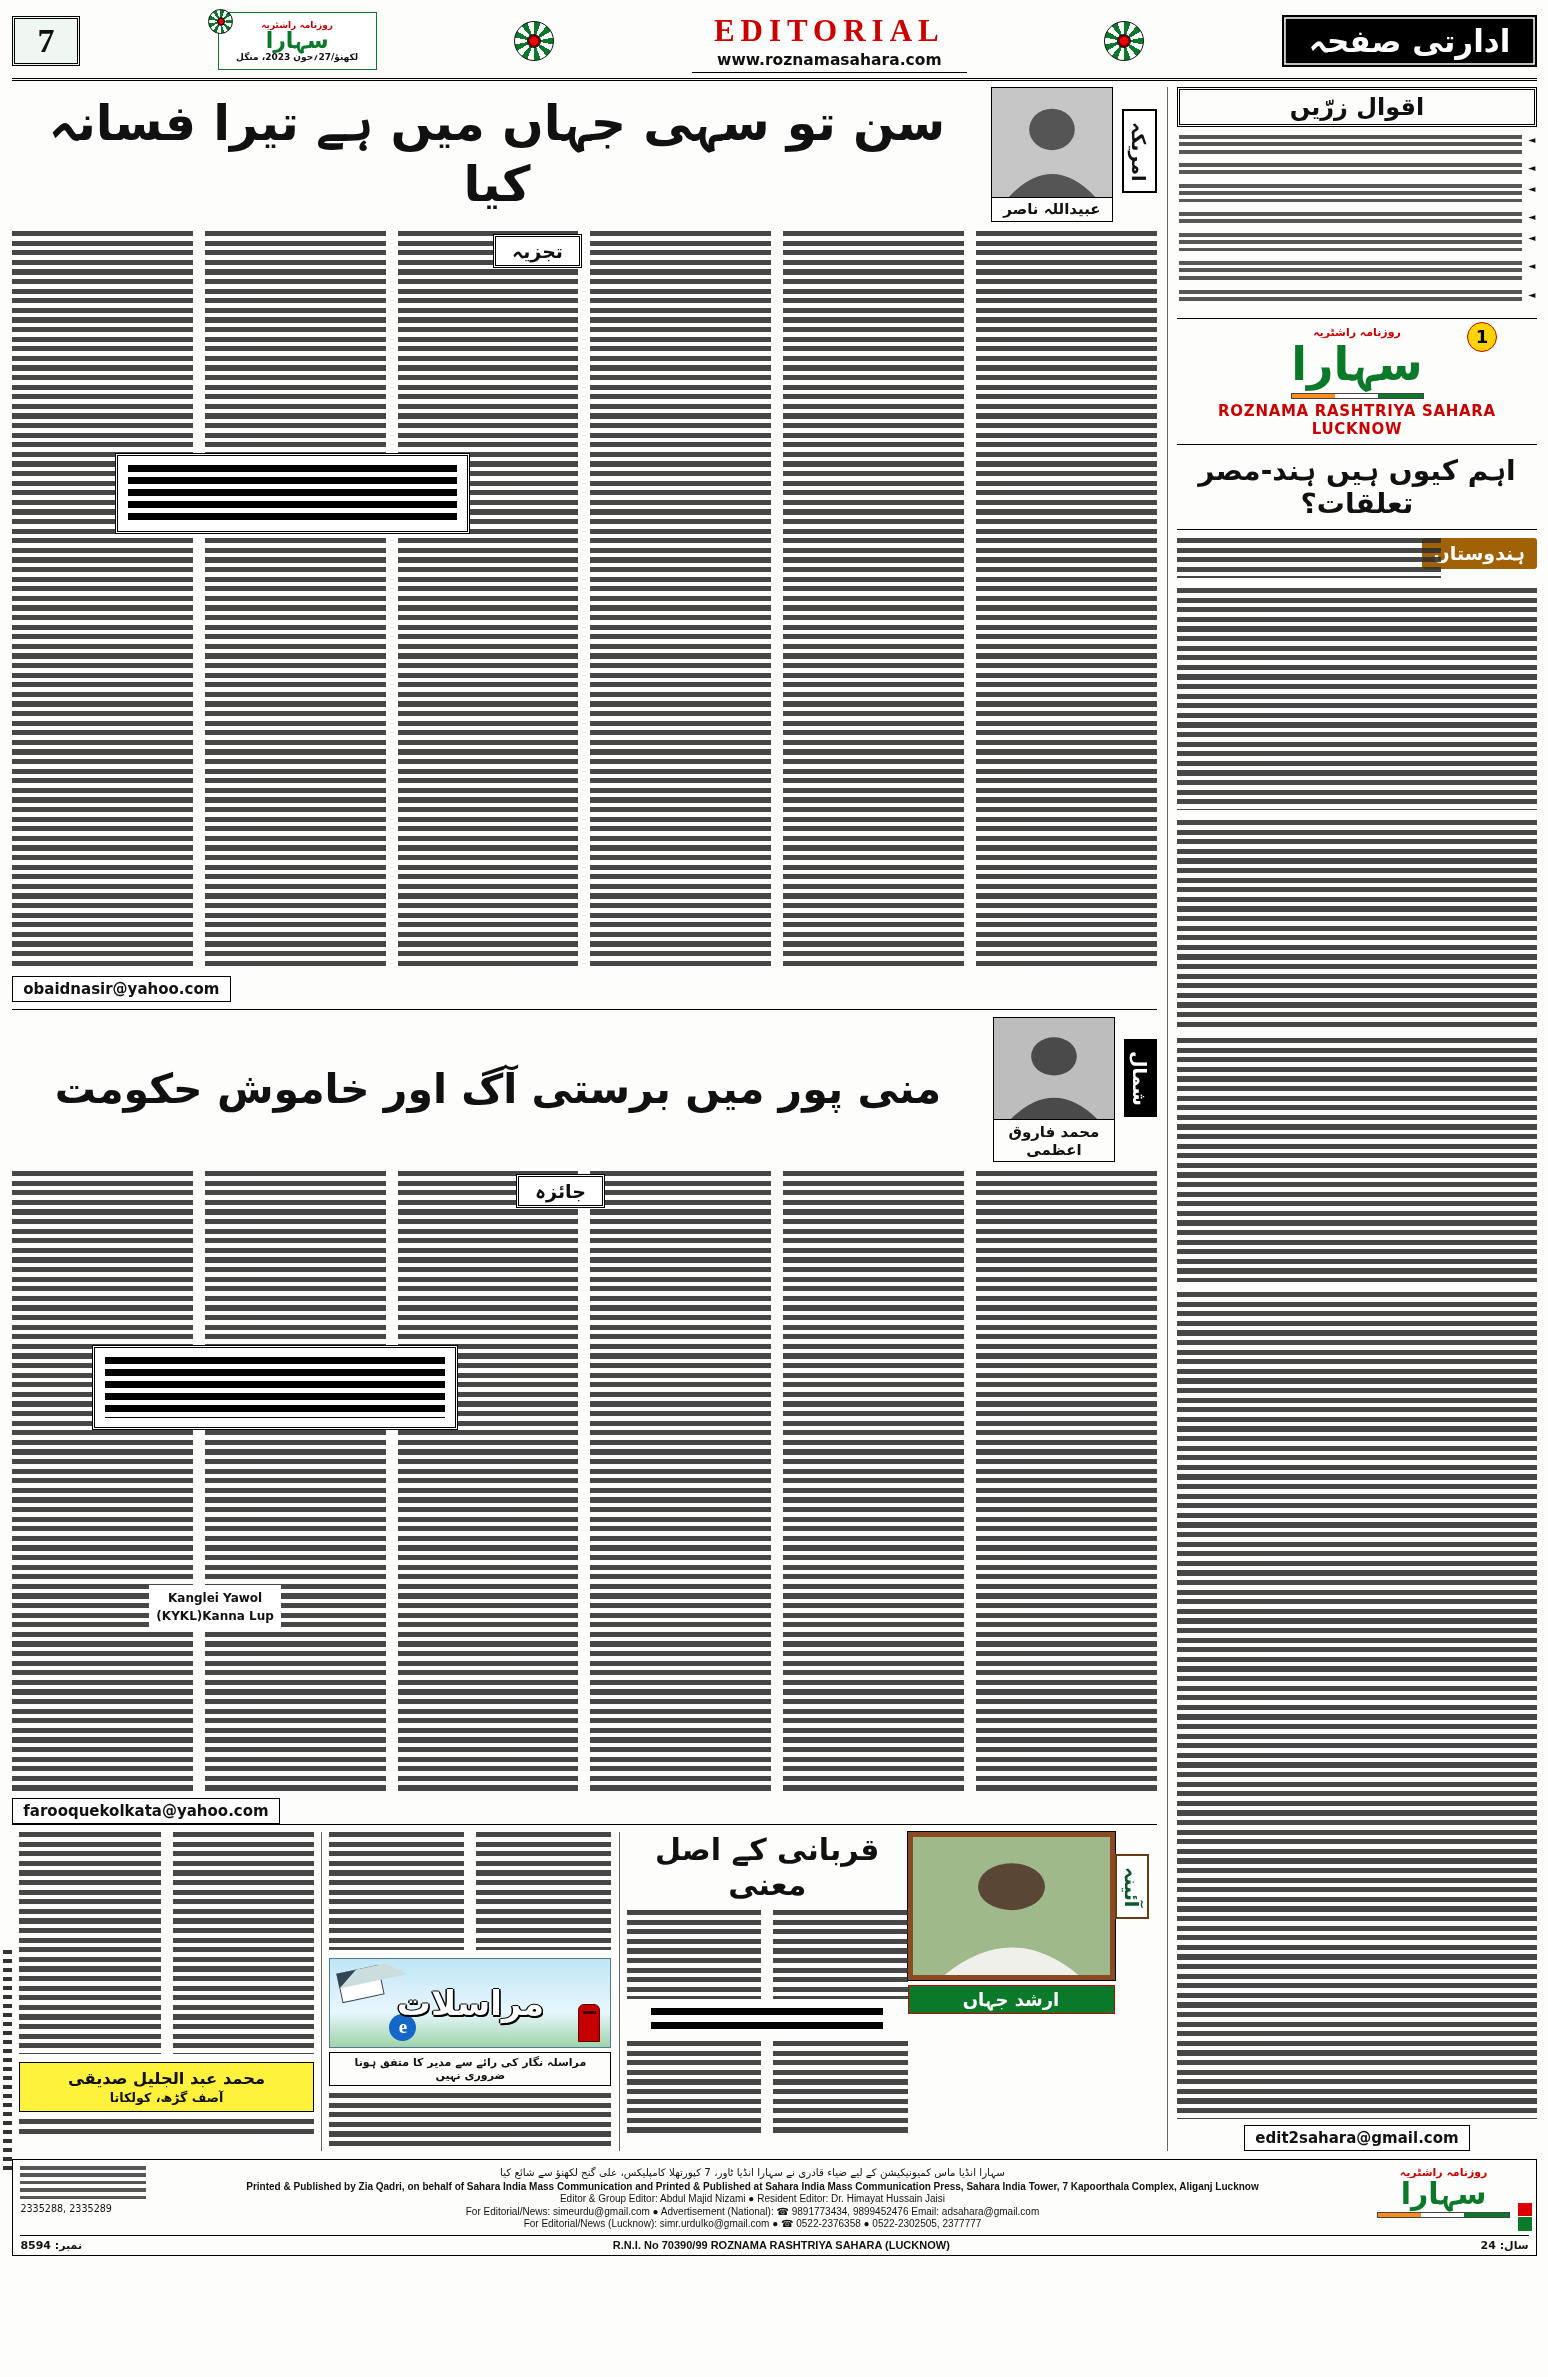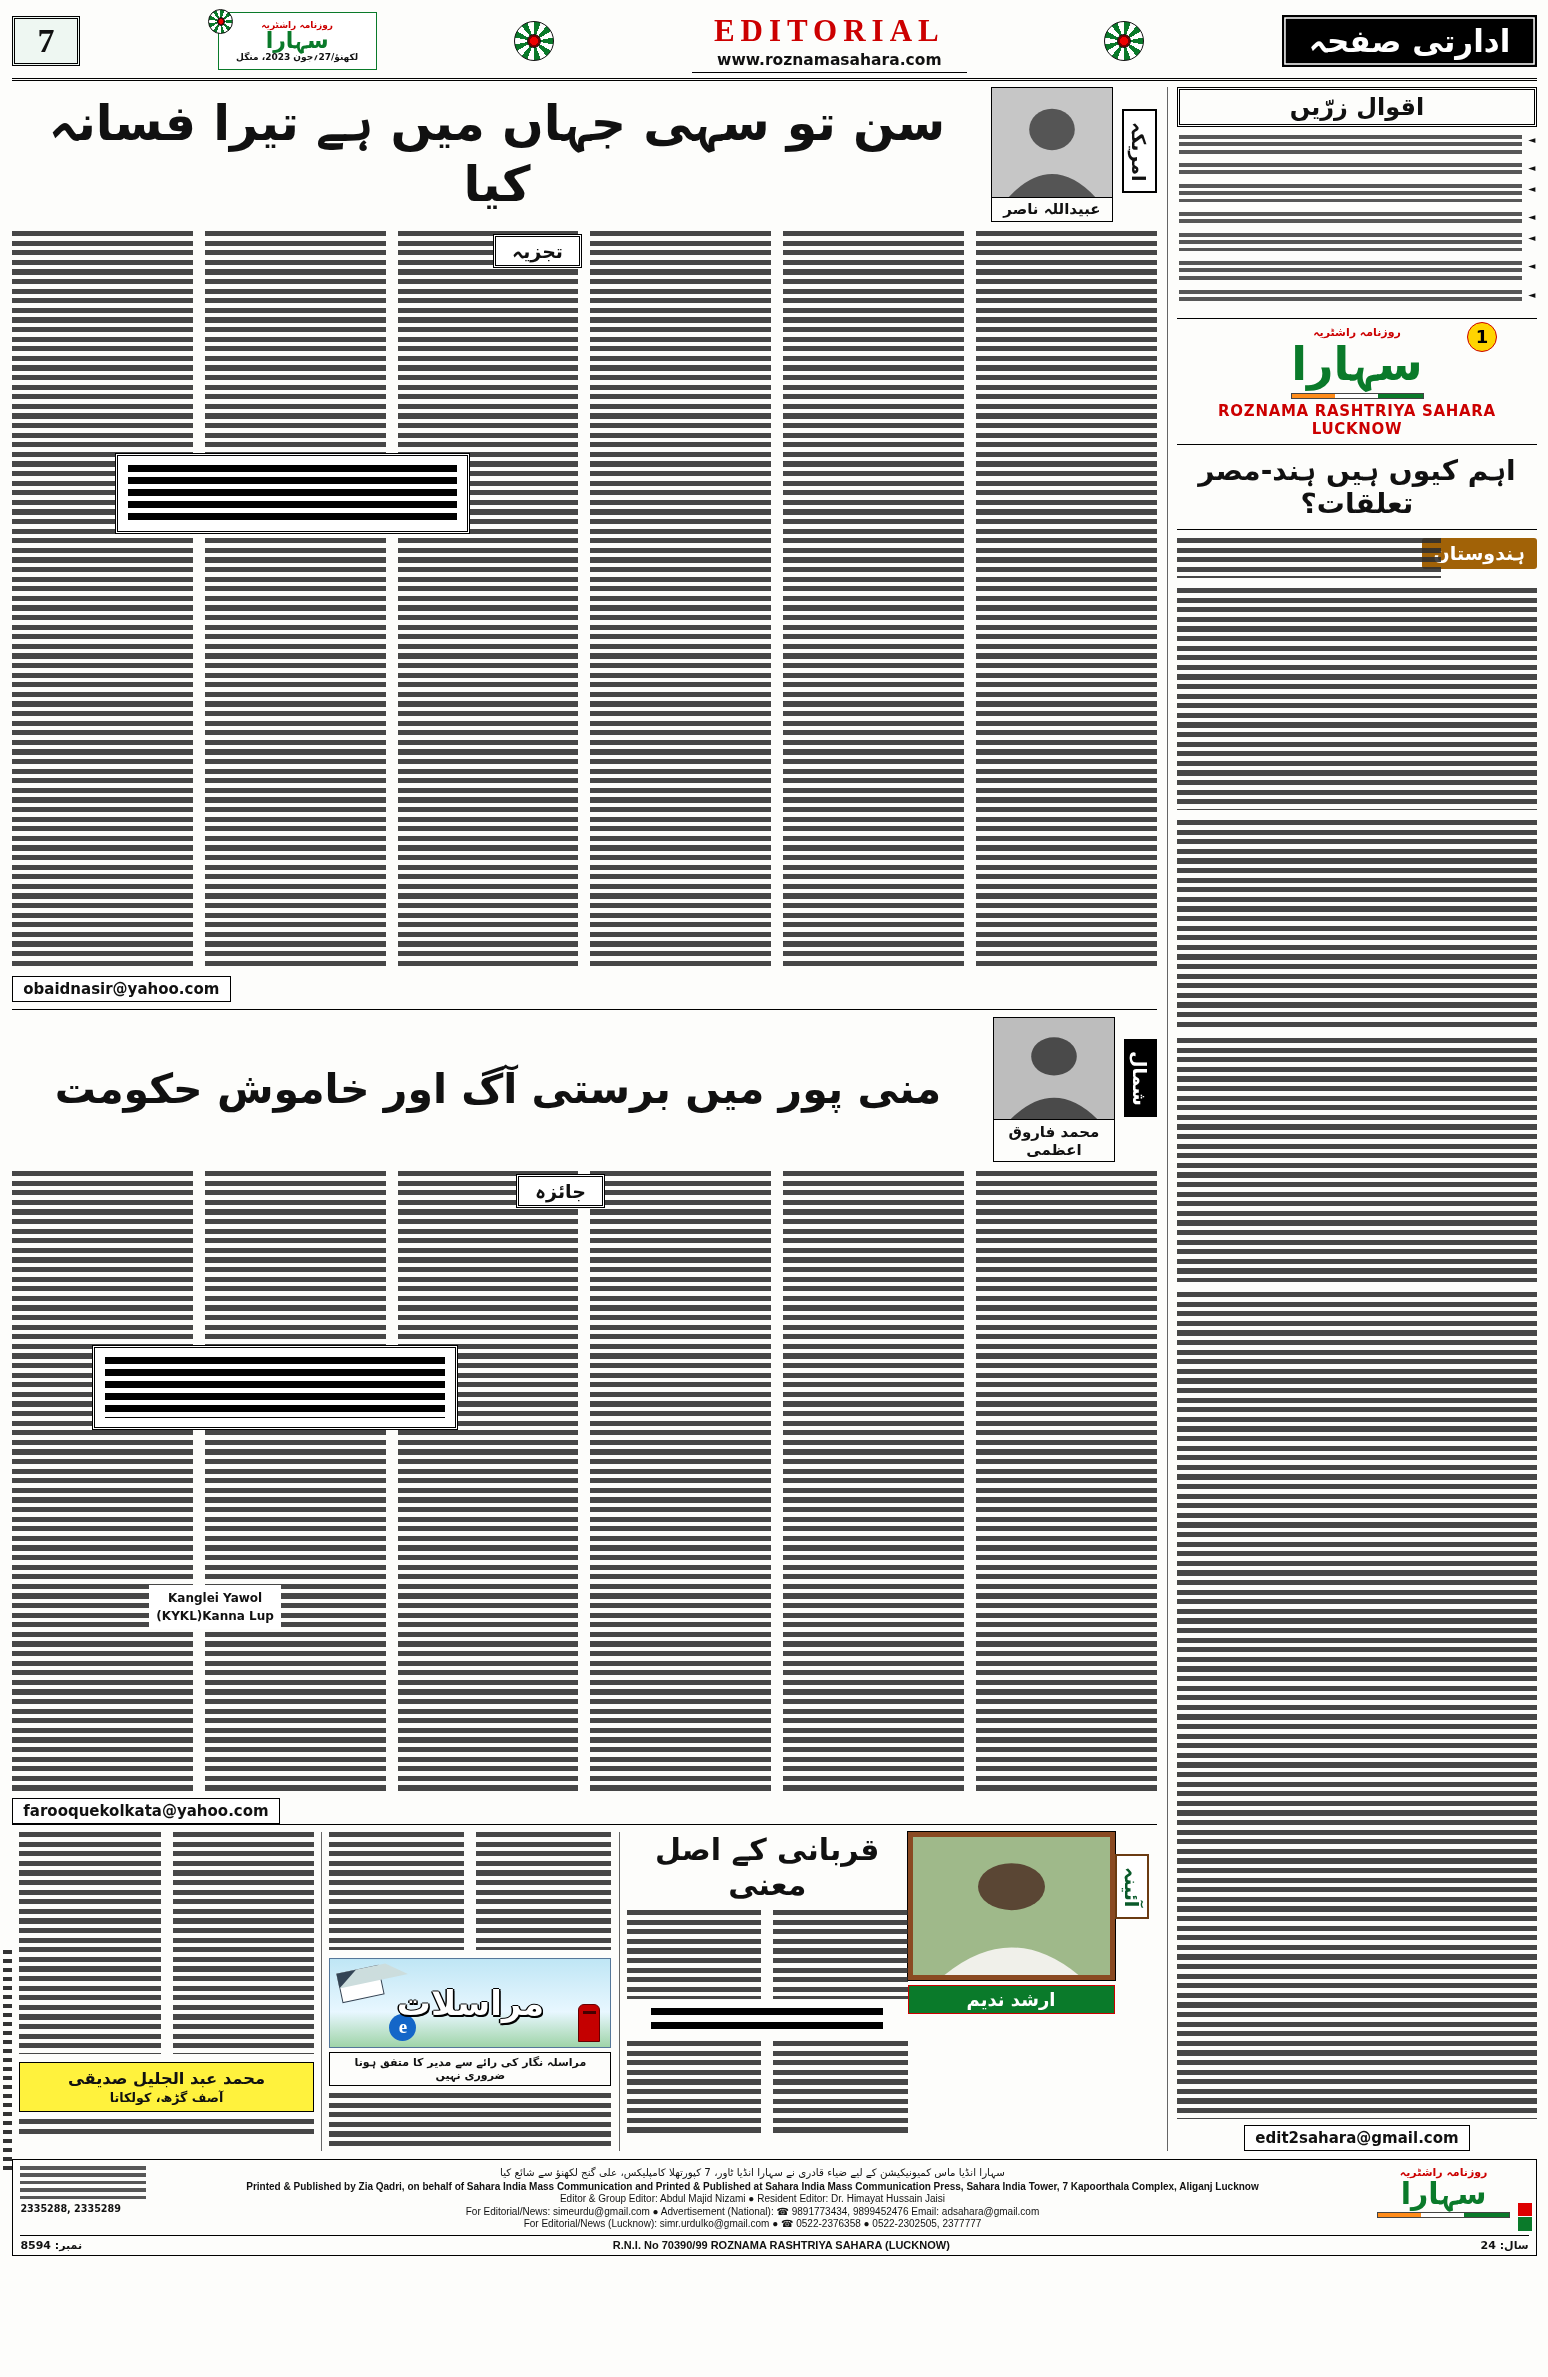--- a/index.html
+++ b/index.html
@@ -137,21 +137,21 @@
                border-bottom:1.5px solid #000; }
   .rail-body { position:relative; flex:1; display:flex; flex-direction:column; gap:10.3px; padding-top:7.4px; }
   .htag { position:absolute; top:7.4px; right:0; background:#a16207; color:#fff; font-weight:bold;
           font-size:19px; padding:4.4px 12px; border-radius:3px; direction:rtl; }
   .grow { flex:1; }
 
   
   footer { margin-top:7.4px; border:1.5px solid #000; padding:6px 7.4px 3px; }
   .f-main { display:flex; gap:10.3px; align-items:stretch; }
   .f-left { width:126px; flex:0 0 auto; }
-  .f-phones { font-size:9.6px; font-weight:bold; margin-top:4.4px; }
+  .f-phones { font-size:9.6px; font-weight:normal; margin-top:4.4px; }
   .f-center { flex:1; text-align:center; }
   .f-ur { direction:rtl; font-size:10.3px; margin-bottom:3px; }
   .f-line { font-size:10px; margin:1.5px 0; font-family:"Liberation Sans", sans-serif; }
   .f-line.b { font-weight:bold; }
   .f-right { width:170px; flex:0 0 auto; text-align:center; position:relative; }
   .f-logo-name { color:#0a7a2a; font-weight:bold; font-size:30px; line-height:1; }
   .regmarks { position:absolute; right:-3px; bottom:0; display:flex; flex-direction:column; gap:1.5px; }
   .rm { width:13.3px; height:13.3px; display:block; }
   .rm.red { background:#d00; } .rm.green { background:#0a7a2a; }
   .f-bottom { display:flex; justify-content:space-between; align-items:flex-start; border-top:0.7px solid #000;
@@ -309,21 +309,21 @@
             </div>
           </div>
           <div class="q-photo-col">
             <div class="photo frame">
               <svg viewBox="0 0 100 100" preserveAspectRatio="none">
                 <rect width="100" height="100" fill="#9fb98a"></rect>
                 <circle cx="50" cy="36" r="17" fill="#5a4634"></circle>
                 <path d="M16 100 Q50 60 84 100 Z" fill="#f0f0ea"></path>
               </svg>
             </div>
-            <div class="q-name">ارشد ندیم</div>
+            <div class="q-name">ارشد جہاں</div>
           </div>
           <div class="vtag ornate">آئینہ</div>
         </div>
 
       </div>
     </section>
 
     <aside class="rail">
       <div class="aqwal-title">اقوال زرّیں</div>
       <ul class="aqwal-list">

